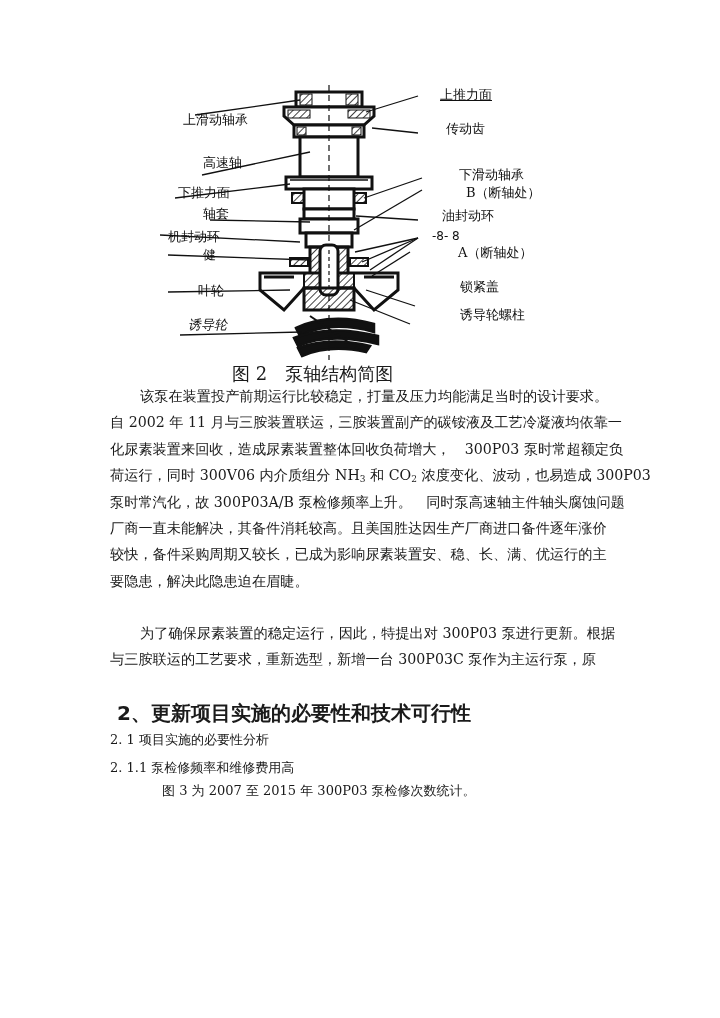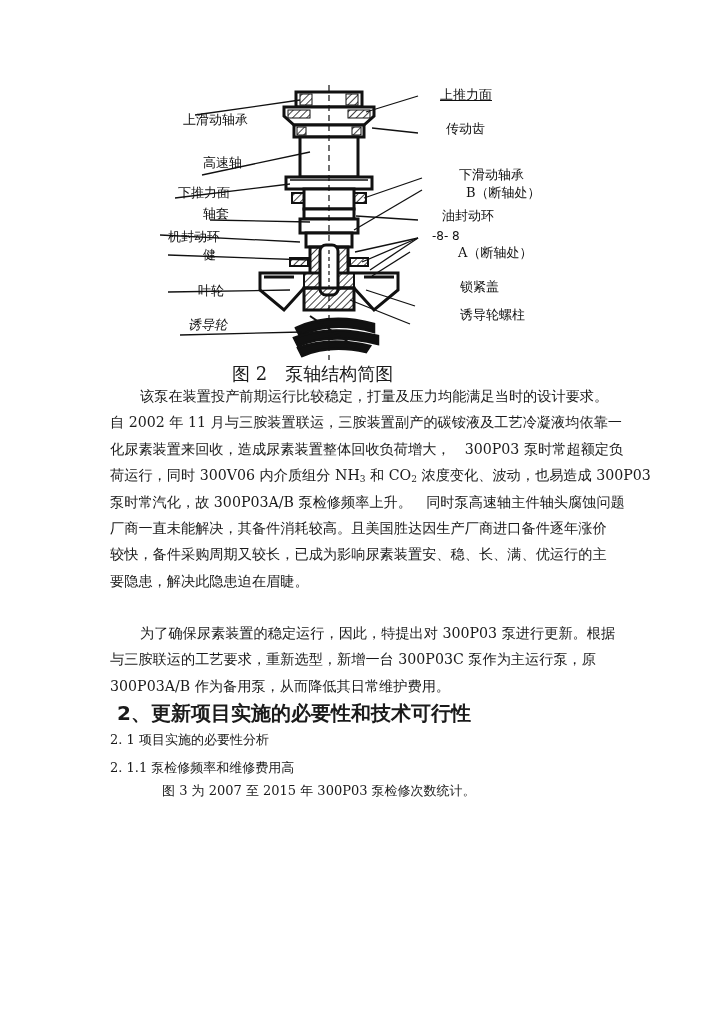--- a/index.html
+++ b/index.html
@@ -129,19 +129,18 @@
   <span class="line"><span>荷运行，同时 300V06 内介质组分 NH</span><sub>3</sub><span> 和 CO</span><sub>2</sub><span> 浓度变化、波动，也易造成 300P03</span></span>
   <span class="line">泵时常汽化，故 300P03A/B 泵检修频率上升。　同时泵高速轴主件轴头腐蚀问题</span>
   <span class="line">厂商一直未能解决，其备件消耗较高。且美国胜达因生产厂商进口备件逐年涨价</span>
   <span class="line">较快，备件采购周期又较长，已成为影响尿素装置安、稳、长、满、优运行的主</span>
   <span class="line">要隐患，解决此隐患迫在眉睫。</span>
 </div>
 
 <div class="para" style="top:620px;">
   <span class="line indent">为了确保尿素装置的稳定运行，因此，特提出对 300P03 泵进行更新。根据</span>
   <span class="line">与三胺联运的工艺要求，重新选型，新增一台 300P03C 泵作为主运行泵，原</span>
-  <span class="line">300P03A/B 作为备用泵，从而降低其日常维护费用。</span>
 </div>
 
 <div class="h2">2、更新项目实施的必要性和技术可行性</div>
 <div class="h3" style="top:731px;">2. 1 项目实施的必要性分析</div>
 <div class="h3" style="top:759px;">2. 1.1  泵检修频率和维修费用高</div>
 <div class="h3" style="top:782px; left:162px;">图 3 为 2007 至 2015 年 300P03 泵检修次数统计。</div>
 
 </body></html>

